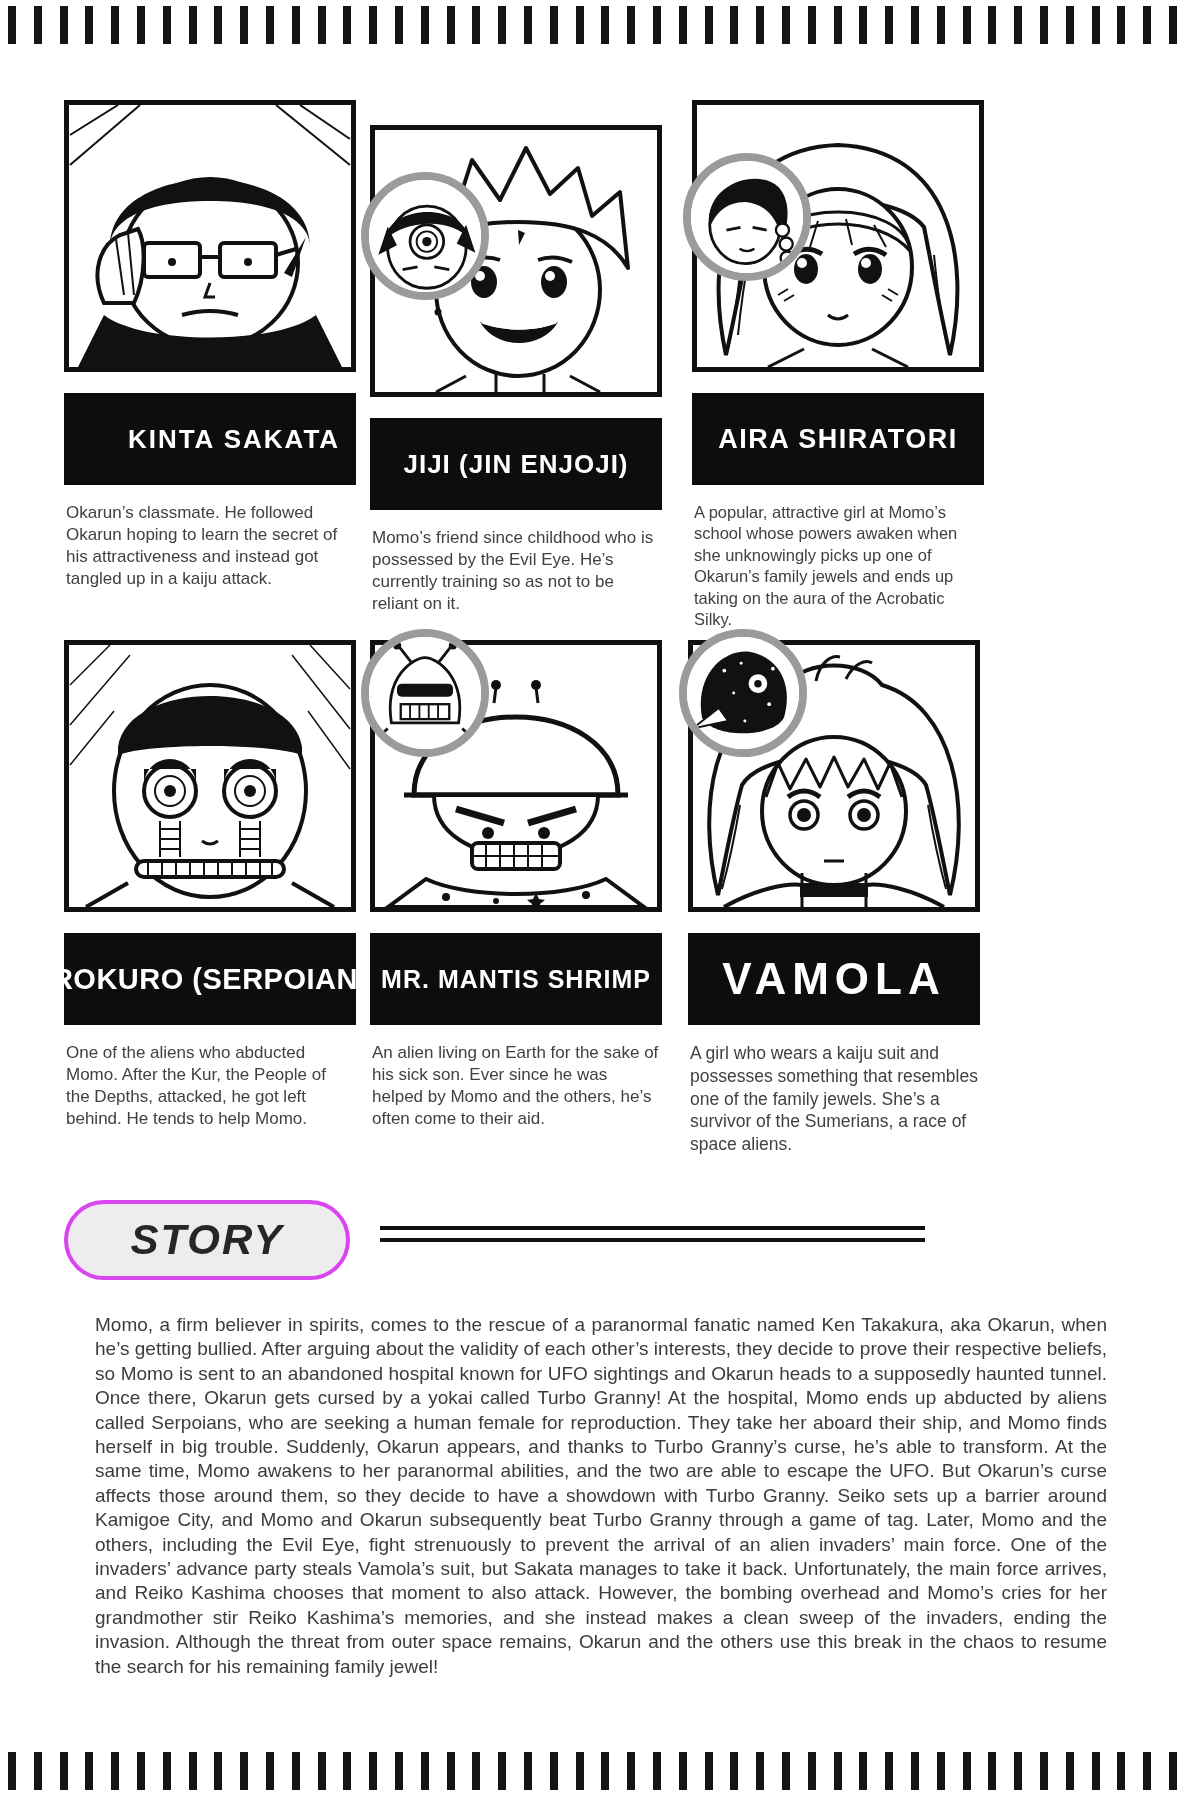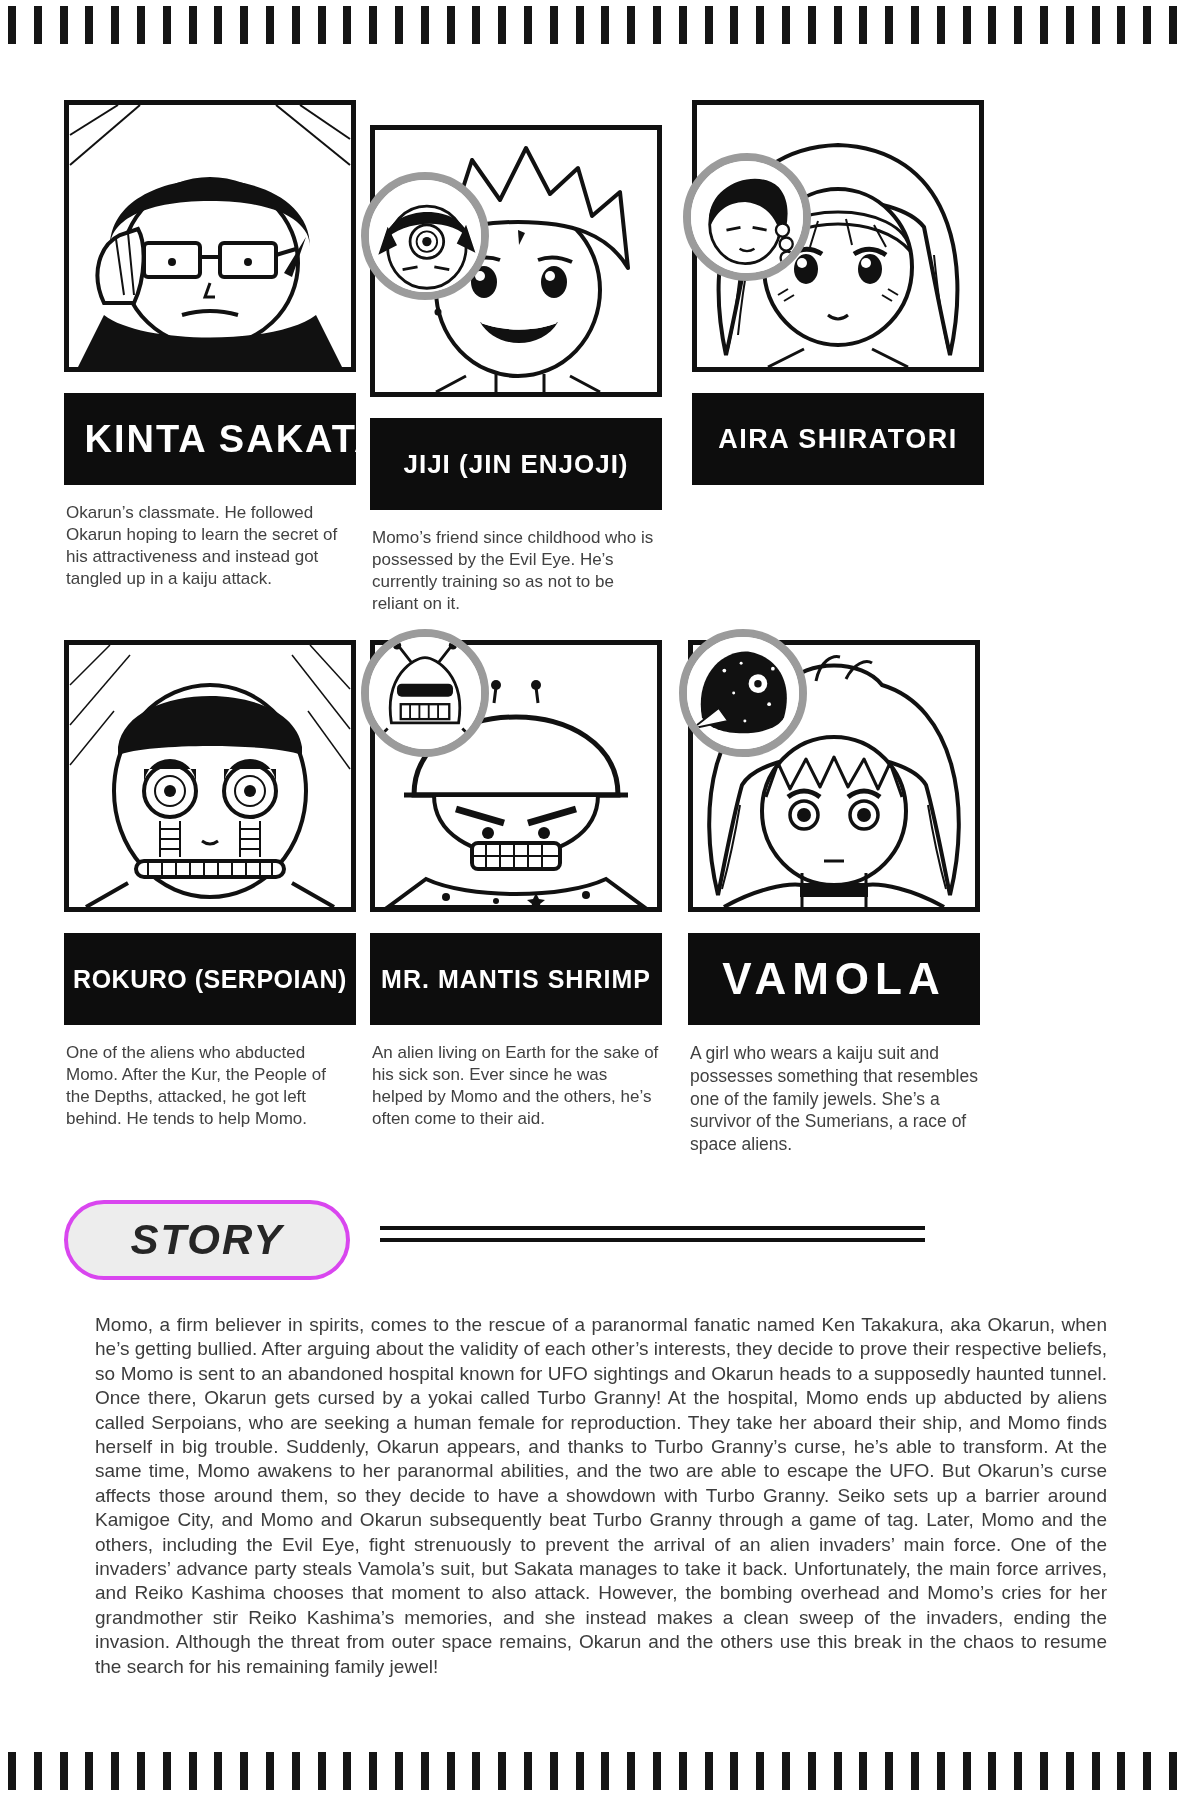--- a/index.html
+++ b/index.html
@@ -23,24 +23,24 @@
          border-radius:50%;background:#fff;overflow:hidden;box-sizing:border-box;z-index:3;}
   .c2 .inset{left:-14px;top:42px;}
   .c3 .inset{left:-14px;top:48px;}
   .c5 .inset{left:-14px;top:-16px;}
   .c6 .inset{left:-14px;top:-16px;}
   .inset svg{display:block;width:100%;height:100%;}
 
   .banner{margin-top:21px;height:92px;background:#0d0d0d;color:#fff;
           display:flex;align-items:center;justify-content:center;
           font-weight:bold;white-space:nowrap;}
-  .c1 .banner{font-size:38px;letter-spacing:2px;padding-left:48px;}
+  .c1 .banner{font-size:26px;letter-spacing:2px;padding-left:48px;}
   .c2 .banner{font-size:26px;letter-spacing:1px;}
   .c3 .banner{font-size:27px;letter-spacing:1.5px;}
-  .c4 .banner{font-size:25px;letter-spacing:.5px;}
+  .c4 .banner{font-size:29px;letter-spacing:.5px;}
   .c5 .banner{font-size:25px;letter-spacing:1px;}
   .c6 .banner{font-size:44px;letter-spacing:6px;}
 
   .desc{margin:17px 2px 0 2px;color:#414141;font-size:17px;line-height:1.3;}
   .c3 .desc{font-size:16.5px;}
   .c6 .desc{font-size:17.5px;}
 
   .story-pill{position:absolute;left:64px;top:1200px;width:286px;height:80px;
     border:4px solid #d946ef;border-radius:44px;background:#ededed;box-sizing:border-box;
     display:flex;align-items:center;justify-content:center;
@@ -158,20 +158,21 @@
             <circle cx="98" cy="74" r="7"></circle>
               <circle cx="102" cy="89" r="7"></circle>
               <circle cx="103" cy="104" r="7"></circle>
           </g>
           <path d="M38,74 l15,-3 M66,71 l15,3" stroke="#111" stroke-width="3" fill="none"></path>
           <path d="M52,94 q8,5 16,0" stroke="#111" stroke-width="2.5" fill="none"></path>
         </svg>
       </div>
     </div>
     <div class="banner">AIRA SHIRATORI</div>
+    <p class="desc">A popular, attractive girl at Momo’s school whose powers awaken when she unknowingly picks up one of Okarun’s family jewels and ends up taking on the aura of the Acrobatic Silky.</p>
   </div>
 
   <div class="card c4">
     <div class="portrait">
       <svg viewBox="0 0 280 262">
         <rect width="280" height="262" fill="#fff"></rect>
         <g stroke="#111" stroke-width="1.5">
           <line x1="0" y1="40" x2="40" y2="0"></line>
             <line x1="0" y1="80" x2="60" y2="10"></line>
             <line x1="0" y1="120" x2="44" y2="66"></line>

